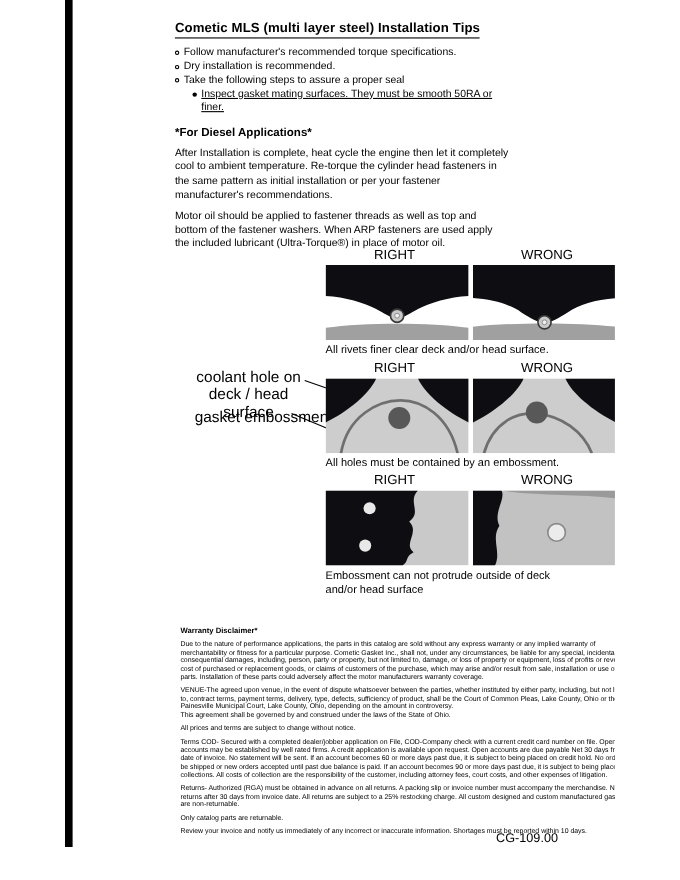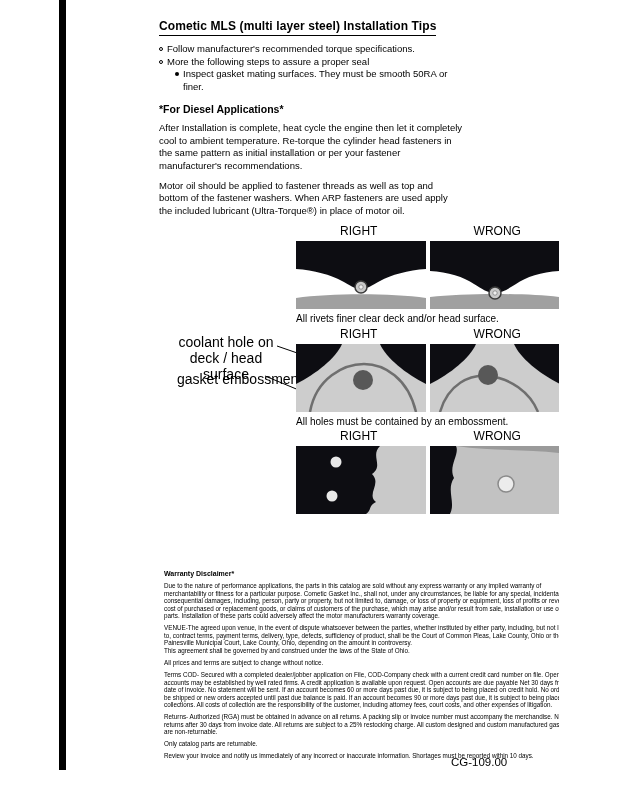--- a/index.html
+++ b/index.html
@@ -15,21 +15,21 @@
 
   .title {
     display:inline-block; font-size:12px; font-weight:bold;
     border-bottom:1.4px solid #000; padding-bottom:2px; letter-spacing:.1px;
   }
 
   .tips { list-style:none; margin-top:7px; font-size:9.5px; line-height:1.32; }
   .tip { display:flex; }
   .b-open { flex:none; width:4px; height:4px; border:1px solid #000; border-radius:50%; margin:4px 4px 0 0; }
   .b-solid { flex:none; width:4px; height:4px; background:#000; border-radius:50%; margin:4px 4px 0 0; }
-  .subtips { list-style:none; margin-left:16px; font-size:9.5px; line-height:1.32; }
+  .subtips { list-style:none; margin-left:16px; font-size:9.5px; line-height:1.32;text-decoration:underline; }
 
   .h2 { font-size:10.5px; font-weight:bold; margin-top:10px; }
   .para { font-size:9.5px; line-height:1.33; margin-top:7px; max-width:430px; }
   .note { font-size:9.5px; margin-top:7px; }
 
   .diagrams { position:absolute; top:224px; left:0; width:618px; height:332px; }
   .ann-lines { position:absolute; left:0; top:0; width:618px; height:332px; pointer-events:none; }
   .drow { position:absolute; left:237px; width:264px; }
   .row1 { top:0; } .row2 { top:103px; } .row3 { top:205px; }
   .dheads { display:flex; font-size:12px; margin-bottom:3px;gap:13px; }
@@ -58,21 +58,25 @@
   <div class="content">
     <h1 class="title">Cometic MLS (multi layer steel) Installation Tips</h1>
 
     <ul class="tips">
       <li class="tip">
         <span class="b-open"></span>
         <span>Follow manufacturer's recommended torque specifications.</span>
       </li>
       <li class="tip">
         <span class="b-open"></span>
-        <span>More the following steps to assure a proper seal</span>
+        <span>Dry installation is recommended.</span>
+      </li>
+      <li class="tip">
+        <span class="b-open"></span>
+        <span>Take the following steps to assure a proper seal</span>
       </li>
     </ul>
     <ul class="subtips">
       <li class="tip">
         <span class="b-solid"></span>
         <span>Inspect gasket mating surfaces.  They must be smooth 50RA or finer.</span>
       </li>
     </ul>
 
     <div class="h2">*For Diesel Applications*</div>
@@ -150,20 +154,21 @@
           <circle cx="40" cy="16" r="5.5" fill="#e8e8e8"></circle>
           <circle cx="36" cy="50" r="5.5" fill="#e8e8e8"></circle>
         </svg>
         <svg class="dimg" viewBox="0 0 130 68" xmlns="http://www.w3.org/2000/svg">
           <rect width="130" height="68" fill="#c2c2c2"></rect>
           <path d="M26,0 H130 V7 C95,3 60,5 26,0 Z" fill="#9a9a9a"></path>
           <path d="M0,0 H26 C30,8 18,20 24,32 C16,44 26,56 20,68 H0 Z" fill="#0d0d12"></path>
           <circle cx="76" cy="38" r="8" fill="#ececec" stroke="#8a8a8a" stroke-width="1.5"></circle>
         </svg>
       </div>
+      <div class="dcap">Embossment can not protrude outside of deck and/or head surface</div>
     </div>
   </div>
 
   <div class="disclaimer">
     <h3>Warranty Disclaimer*</h3>
     <p>Due to the nature of performance applications, the parts in this catalog are sold without any express warranty or any implied warranty of merchantability or fitness for a particular purpose.  Cometic Gasket Inc., shall not, under any circumstances, be liable for any special, incidental or consequential damages, including, person, party or property, but not limited to, damage, or loss of property or equipment, loss of profits or revenue, cost of purchased or replacement goods, or claims of customers of the purchase, which may arise and/or result from sale, installation or use of these parts.  Installation of these parts could adversely affect the motor manufacturers warranty coverage.</p>
     <p>VENUE-The agreed upon venue, in the event of dispute whatsoever between the parties, whether instituted by either party, including, but not limited to, contract terms, payment terms, delivery, type, defects, sufficiency of product, shall be the Court of Common Pleas, Lake County, Ohio or the Painesville Municipal Court, Lake County, Ohio, depending on the amount in controversy.
 This agreement shall be governed by and construed under the laws of the State of Ohio.</p>
     <p>All prices and terms are subject to change without notice.</p>
     <p>Terms COD- Secured with a completed dealer/jobber application on File, COD-Company check with a current credit card number on file.  Open accounts may be established by well rated firms.  A credit application is available upon request.  Open accounts are due payable Net 30 days from date of invoice.  No statement will be sent.  If an account becomes 60 or more days past due, it is subject to being placed on credit hold.  No orders will be shipped or new orders accepted until past due balance is paid.  If an account becomes 90 or more days past due, it is subject to being placed for collections.  All costs of collection are the responsibility of the customer, including attorney fees, court costs, and other expenses of litigation.</p>

